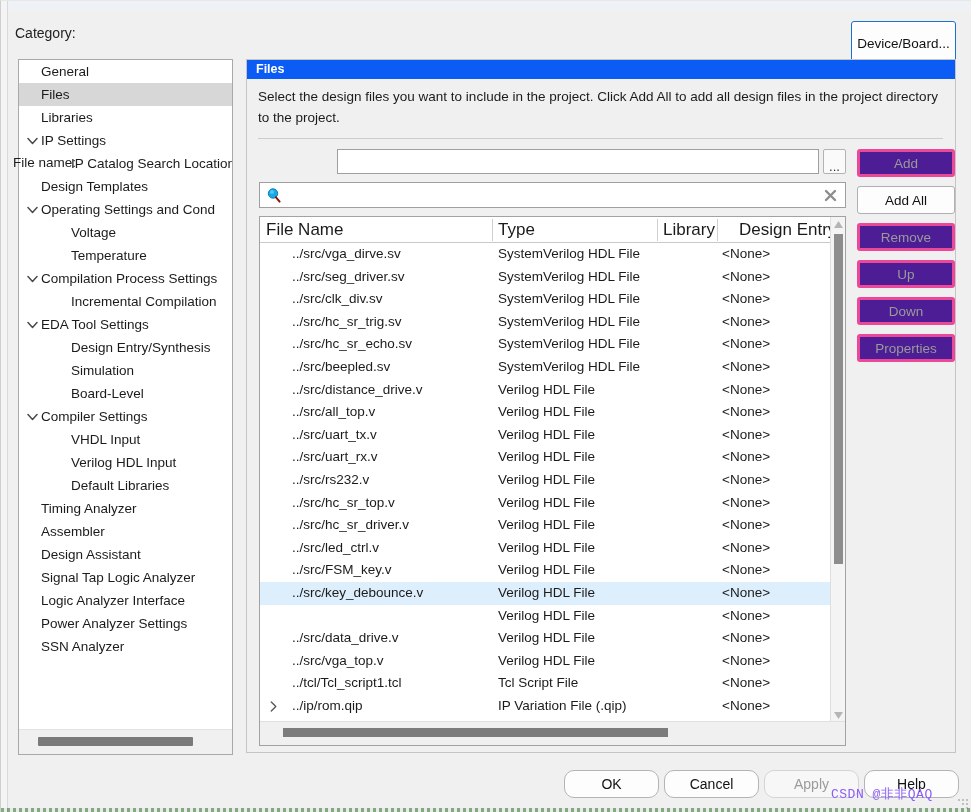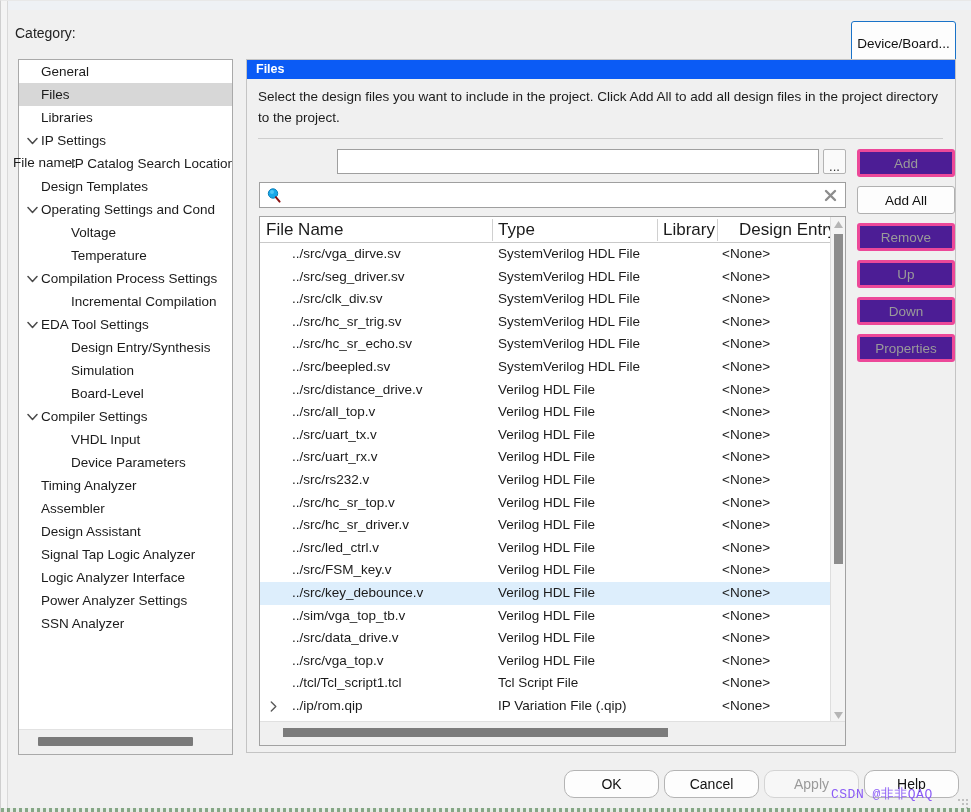--- a/index.html
+++ b/index.html
@@ -235,21 +235,22 @@
           </span><span>EDA Tool Settings</span></div>
         <div class="tree-item depth1"><span>Design Entry/Synthesis</span></div>
         <div class="tree-item depth1"><span>Simulation</span></div>
         <div class="tree-item depth1"><span>Board-Level</span></div>
         <div class="tree-item"><span class="chev">
             <svg width="11" height="8" viewBox="0 0 11 8">
               <path d="M1 1.6 L5.5 6.4 L10 1.6" fill="none" stroke="#4a4a4a" stroke-width="1.5" stroke-linecap="round" stroke-linejoin="round"></path>
             </svg>
           </span><span>Compiler Settings</span></div>
         <div class="tree-item depth1"><span>VHDL Input</span></div>
-        <div class="tree-item depth1"><span>Device Parameters</span></div>
+        <div class="tree-item depth1"><span>Verilog HDL Input</span></div>
+        <div class="tree-item depth1"><span>Default Libraries</span></div>
         <div class="tree-item"><span>Timing Analyzer</span></div>
         <div class="tree-item"><span>Assembler</span></div>
         <div class="tree-item"><span>Design Assistant</span></div>
         <div class="tree-item"><span>Signal Tap Logic Analyzer</span></div>
         <div class="tree-item"><span>Logic Analyzer Interface</span></div>
         <div class="tree-item"><span>Power Analyzer Settings</span></div>
         <div class="tree-item"><span>SSN Analyzer</span></div>
       </div>
     <div id="tree-hscroll">
       <div id="tree-hthumb"></div>
@@ -383,21 +384,20 @@
           <span class="cell c-lib"></span>
           <span class="cell c-entry">&lt;None&gt;</span>
         </div>
         <div class="row selected">
           <span class="cell c-name">../src/key_debounce.v</span>
           <span class="cell c-type">Verilog HDL File</span>
           <span class="cell c-lib"></span>
           <span class="cell c-entry">&lt;None&gt;</span>
         </div>
         <div class="row">
-          <span class="cell c-name">../sim/vga_top_tb.v</span>
           <span class="cell c-type">Verilog HDL File</span>
           <span class="cell c-lib"></span>
           <span class="cell c-entry">&lt;None&gt;</span>
         </div>
         <div class="row">
           <span class="cell c-name">../src/data_drive.v</span>
           <span class="cell c-type">Verilog HDL File</span>
           <span class="cell c-lib"></span>
           <span class="cell c-entry">&lt;None&gt;</span>
         </div>

